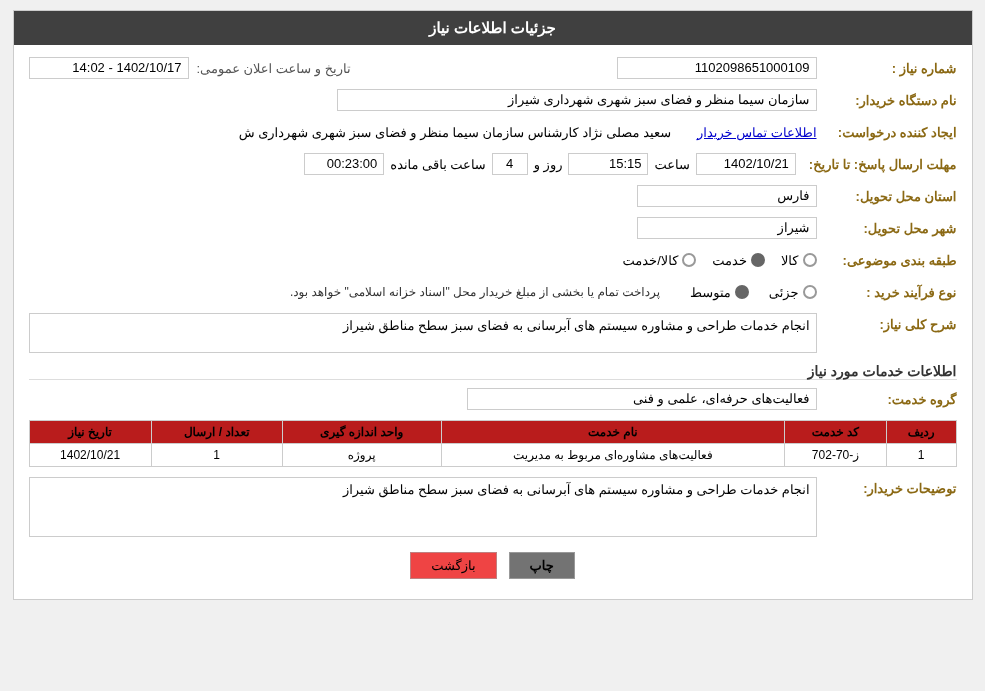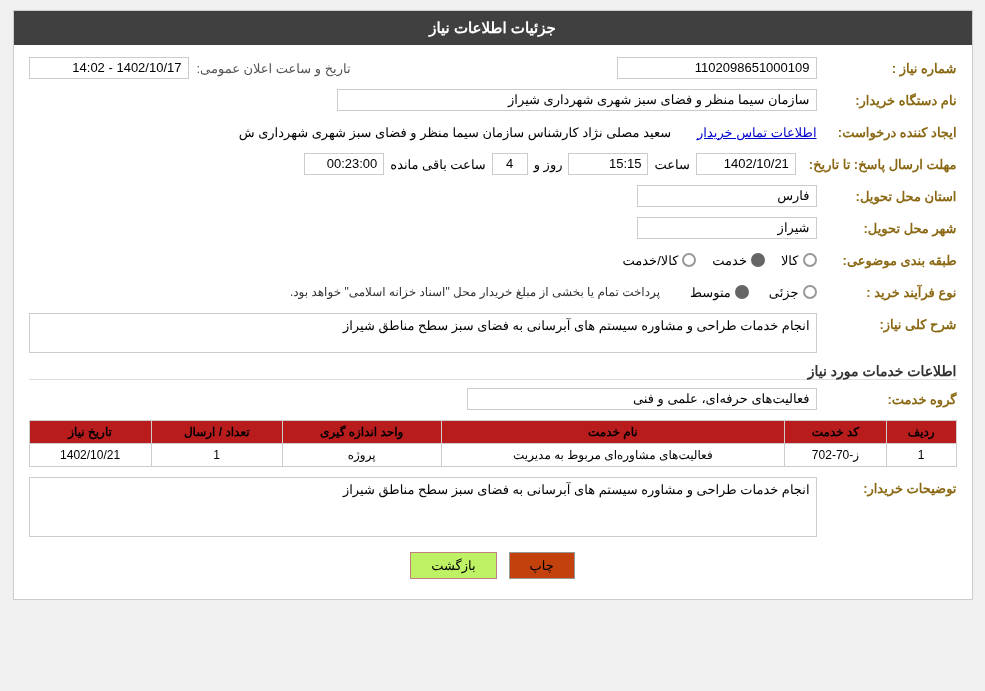--- a/index.html
+++ b/index.html
@@ -138,24 +138,25 @@
       margin-bottom: 10px;
     }
     .btn {
       padding: 5px 20px;
       font-family: Tahoma, Arial, sans-serif;
       font-size: 13px;
       cursor: pointer;
       border: 1px solid #999;
     }
     .btn-print {
-      background: #c2410c;
+      background: #737373;
+      font-weight: bold;
     }
     .btn-back {
-      background: #bef264;
+      background: #ef4444;
       border-color: #c08080;
     }
     .watermark-area {
       position: relative;
     }
   </style>
 </head>
 <body>
 
 <div class="main-container">

